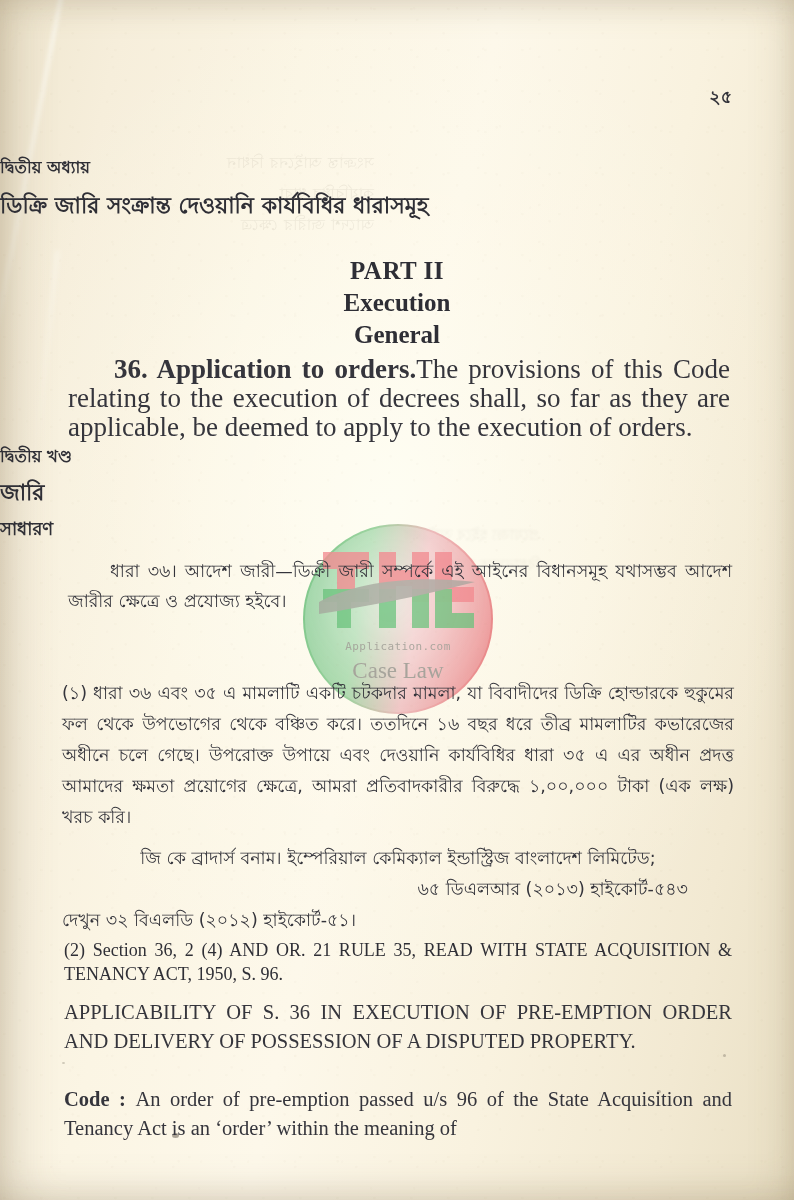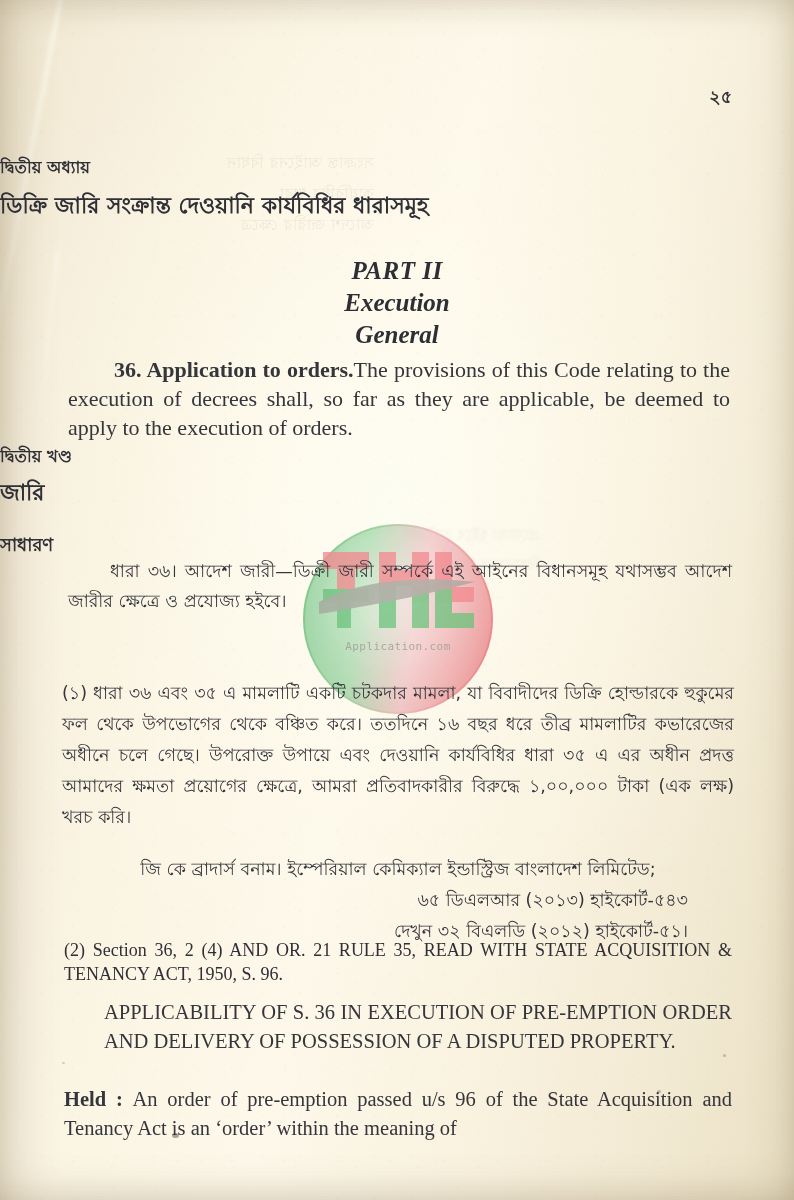--- a/index.html
+++ b/index.html
@@ -170,42 +170,41 @@
   .chap-sub { top: 155px; font-size: 16.5px; }
   .chap-main { top: 188px; font-size: 22px; }
 
   .partblock {
     position: absolute;
     left: 0; right: 0;
     text-align: center;
     font-weight: bold;
     color: #2e2e35;
     font-family: "Liberation Serif", serif;
-    font-style: italic;
   }
   .p-part { top: 257px; font-size: 25px; letter-spacing: .5px; }
   .p-exec { top: 289px; font-size: 25px; text-align: center; }
   .p-gen  { top: 321px; font-size: 25px; }
 
   .para-en {
     position: absolute;
-    font-size: 22px;
+    font-size: 27px;
     line-height: 29px;
     text-align: justify;
     color: #35353c;
   }
   .s36 {
     left: 68px; right: 64px; top: 355px;
     text-indent: 46px;
   }
   .s36 b { font-weight: bold; }
 
   .khanda { top: 444px; font-size: 16.5px; }
   .jari   { top: 475px; font-size: 22px; }
-  .sadha  { top: 515px; font-size: 18px; margin-top: 16px; }
+  .sadha  { top: 515px; font-size: 18px; }
 
   .dhara36 {
     position: absolute;
     left: 68px; right: 62px; top: 556px;
     font-size: 17.5px;
     line-height: 30px;
     text-align: justify;
     text-indent: 42px;
     color: #34343b;
   }
@@ -219,43 +218,41 @@
     color: #34343b;
   }
   .p1 { top: 678px; }
 
   .cite-line {
     position: absolute;
     left: 62px; right: 60px;
     font-size: 17.5px;
     line-height: 31px;
     color: #34343b;
-    margin-top: 11px;
   }
   .c1 { top: 843px; text-align: center; }
   .c2 { top: 874px; text-align: right; padding-right: 46px; }
-  .c3 { top: 905px; text-align: right; padding-right: 46px; }
+  .c3 { top: 905px; padding-right: 46px; }
 
   .head2 {
     position: absolute;
     left: 64px; right: 62px; top: 938px;
     font-size: 18px;
     line-height: 24px;
     font-weight: normal;
     text-align: justify;
     color: #2f2f36;
   }
   .applic {
     position: absolute;
     left: 64px; right: 62px; top: 998px;
     font-size: 20.5px;
     line-height: 29px;
     text-align: justify;
     color: #35353c;
-    margin-left: 40px;
   }
   .held {
     position: absolute;
     left: 64px; right: 62px; top: 1085px;
     font-size: 20.5px;
     line-height: 29px;
     text-align: justify;
     color: #35353c;
   }
   .held b { font-weight: bold; }
@@ -284,20 +281,21 @@
         <path d="M118 8 h17 v35 h22 v15 h-39 z" fill="#ef6f79"></path>
 
         <path d="M6 45 h46 v13 h-18 v26 h-14 v-26 h-14 z" fill="#45b45f" opacity=".95"></path>
         <path d="M62 45 h17 v39 h-17 z M95 45 h17 v39 h-17 z" fill="#45b45f" opacity=".95"></path>
         <path d="M118 45 h17 v24 h22 v15 h-39 z" fill="#45b45f" opacity=".95"></path>
 
         <path d="M2 58 C34 40 92 30 158 38 C104 52 52 62 2 70 Z" fill="#8e8d87" opacity=".92"></path>
       </g>
     </svg>
     <div class="wm-url">Application.com</div>
+    <div class="wm-case">Case Law</div>
   </div>
 
   <div class="content">
 
     <div class="runhead">
       <span class="bn">২৫</span>
     </div>
 
     <div class="chapline chap-sub bn">দ্বিতীয় অধ্যায়</div>
     <div class="chapline chap-main bn">ডিক্রি জারি সংক্রান্ত দেওয়ানি কার্যবিধির ধারাসমূহ</div>
@@ -317,21 +315,21 @@
     <div class="dhara36 bn">ধারা ৩৬। আদেশ জারী—ডিক্রী জারী সম্পর্কে এই আইনের বিধানসমূহ যথাসম্ভব আদেশ জারীর ক্ষেত্রে ও প্রযোজ্য হইবে।</div>
 
     <div class="para-bn p1 bn">(১) ধারা ৩৬ এবং ৩৫ এ মামলাটি একটি চটকদার মামলা, যা বিবাদীদের ডিক্রি হোল্ডারকে হুকুমের ফল থেকে উপভোগের থেকে বঞ্চিত করে। ততদিনে ১৬ বছর ধরে তীব্র মামলাটির কভারেজের অধীনে চলে গেছে। উপরোক্ত উপায়ে এবং দেওয়ানি কার্যবিধির ধারা ৩৫ এ এর অধীন প্রদত্ত আমাদের ক্ষমতা প্রয়োগের ক্ষেত্রে, আমরা প্রতিবাদকারীর বিরুদ্ধে ১,০০,০০০ টাকা (এক লক্ষ) খরচ করি।</div>
     <div class="cite-line c1 bn">জি কে ব্রাদার্স বনাম। ইম্পেরিয়াল কেমিক্যাল ইন্ডাস্ট্রিজ বাংলাদেশ লিমিটেড;</div>
     <div class="cite-line c2 bn">৬৫ ডিএলআর (২০১৩) হাইকোর্ট-৫৪৩</div>
     <div class="cite-line c3 bn">দেখুন ৩২ বিএলডি (২০১২) হাইকোর্ট-৫১।</div>
 
     <div class="head2">(2) Section 36, 2 (4) AND OR. 21 RULE 35, READ WITH STATE ACQUISITION &amp; TENANCY ACT, 1950, S. 96.</div>
     <div class="applic">APPLICABILITY OF S. 36 IN EXECUTION OF PRE-EMPTION ORDER AND DELIVERY OF POSSESSION OF A DISPUTED PROPERTY.</div>
     <div class="held">
-      <b>Held : </b><span>An order of pre-emption passed u/s 96 of the State Acquisition and Tenancy Act is an ‘order’ within the meaning of</span>
+      <b>Code : </b><span>An order of pre-emption passed u/s 96 of the State Acquisition and Tenancy Act is an ‘order’ within the meaning of</span>
     </div>
 
   </div>
 
   <div class="grain"></div>
   <div class="crease"></div>
   <div class="crease2"></div>
   <div class="edge-shade"></div>
   <span class="speck" style="left:172px; top:1133px; width:7px; height:5px;"></span>
   <span class="speck" style="left:657px; top:1090px; width:4px; height:3px; opacity:.4;"></span>

